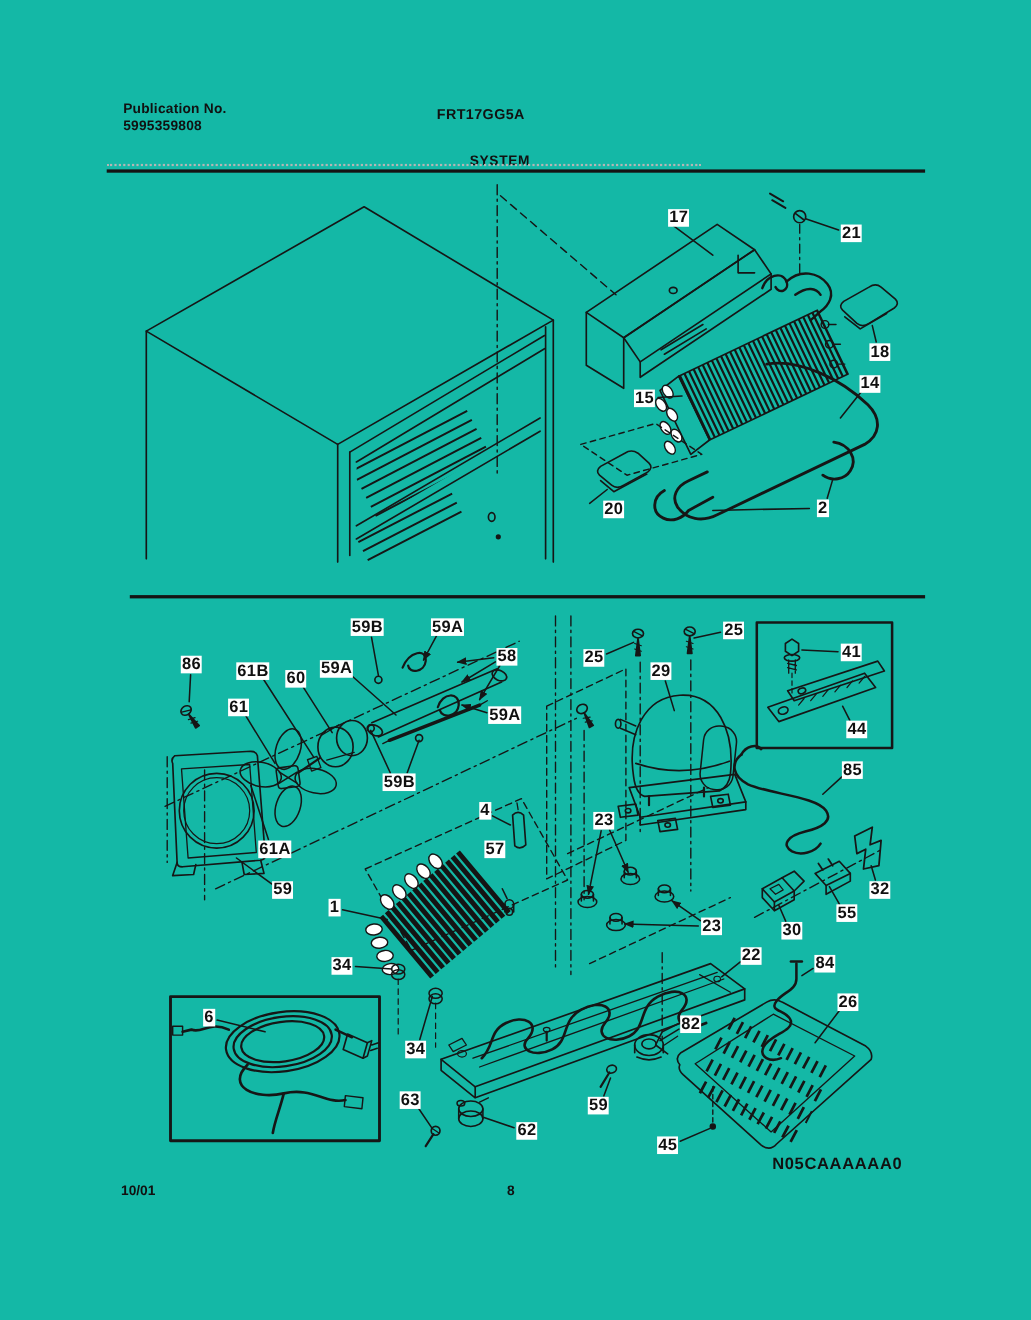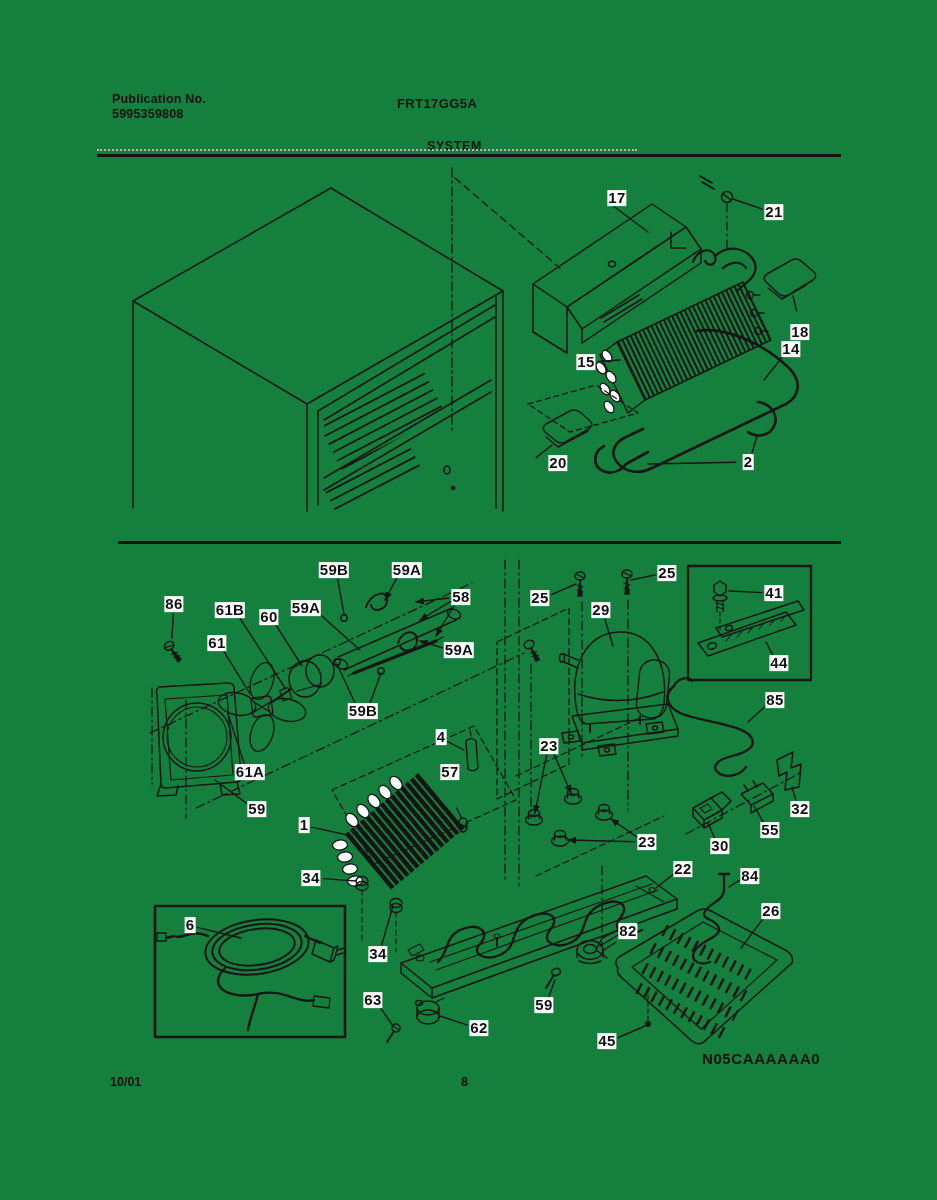--- a/index.html
+++ b/index.html
@@ -1,16 +1,16 @@
 <!DOCTYPE html>
 <html><head>
 <meta charset="utf-8">
 <style>
   html,body{margin:0;padding:0;background:#e8e8e8;}
-  .page{position:relative;width:937px;height:1200px;background:#15803d;margin:0 auto;
+  .page{position:relative;width:937px;height:1200px;background:#14b8a6;margin:0 auto;
         font-family:"Liberation Sans",sans-serif;color:#111;overflow:hidden;}
   .abs{position:absolute;}
   .hdr{font-weight:bold;font-size:12.5px;letter-spacing:.2px;white-space:nowrap;}
   .model{font-weight:bold;font-size:13px;letter-spacing:.4px;}
   .section{font-weight:bold;font-size:12.5px;letter-spacing:.6px;}
   .code{font-weight:bold;font-size:15px;letter-spacing:.6px;}
   .ftr{font-weight:bold;font-size:12.5px;}
   .rule-dotted{height:0;border-top:2px dotted #b5b5b5;}
   .rule{background:#141414;}
   #art{position:absolute;left:0;top:0;pointer-events:none;}
@@ -444,21 +444,21 @@
           <line x1="380.43847128236627" y1="1007.5299278964937" x2="393" y2="1026" class="leader"></line>
           <line x1="618.3478937002421" y1="1037.5119179200076" x2="645" y2="1026" class="leader"></line>
           <line x1="197.36451046848555" y1="927.3465351982919" x2="241" y2="938" class="leader"></line>
         </g>
     </g>
   </svg>
 
   <div id="callout-layer" class="abs" style="left:0;top:0;width:937px;height:1200px;">
       <div class="callout" style="left: 600px; top: 198px; margin-left: 17px;">17</div>
       <div class="callout" style="left: 774px; top: 212px;">21</div>
-      <div class="callout" style="left: 800px; top: 320px; margin-top: 12px;">18</div>
+      <div class="callout" style="left: 800px; top: 320px;">18</div>
       <div class="callout" style="left: 586px; top: 362px;">15</div>
       <div class="callout" style="left: 791px; top: 349px;">14</div>
       <div class="callout" style="left: 526px; top: 463px; margin-left: 32px;">20</div>
       <div class="callout" style="left: 748px; top: 462px;">2</div>
       <div class="callout" style="left: 174px; top: 604px;">86</div>
       <div class="callout" style="left: 230px; top: 610px;">61B</div>
       <div class="callout" style="left: 269px; top: 617px;">60</div>
       <div class="callout" style="left: 306px; top: 608px;">59A</div>
       <div class="callout" style="left: 334px; top: 570px;">59B</div>
       <div class="callout" style="left: 407px; top: 570px;">59A</div>

